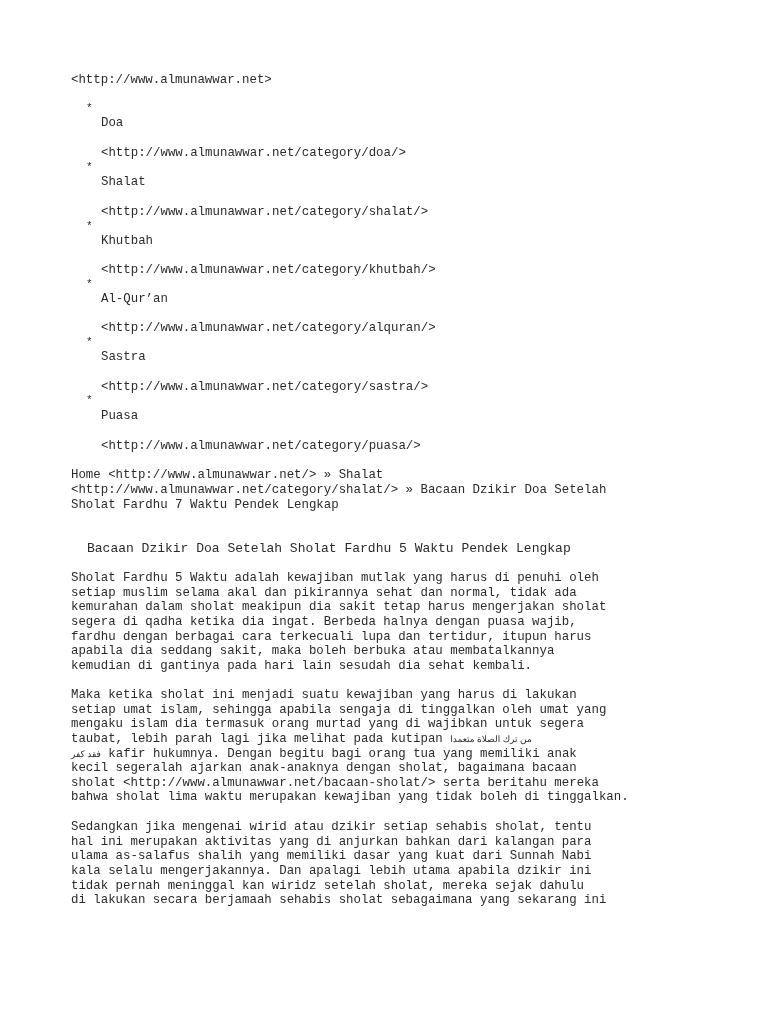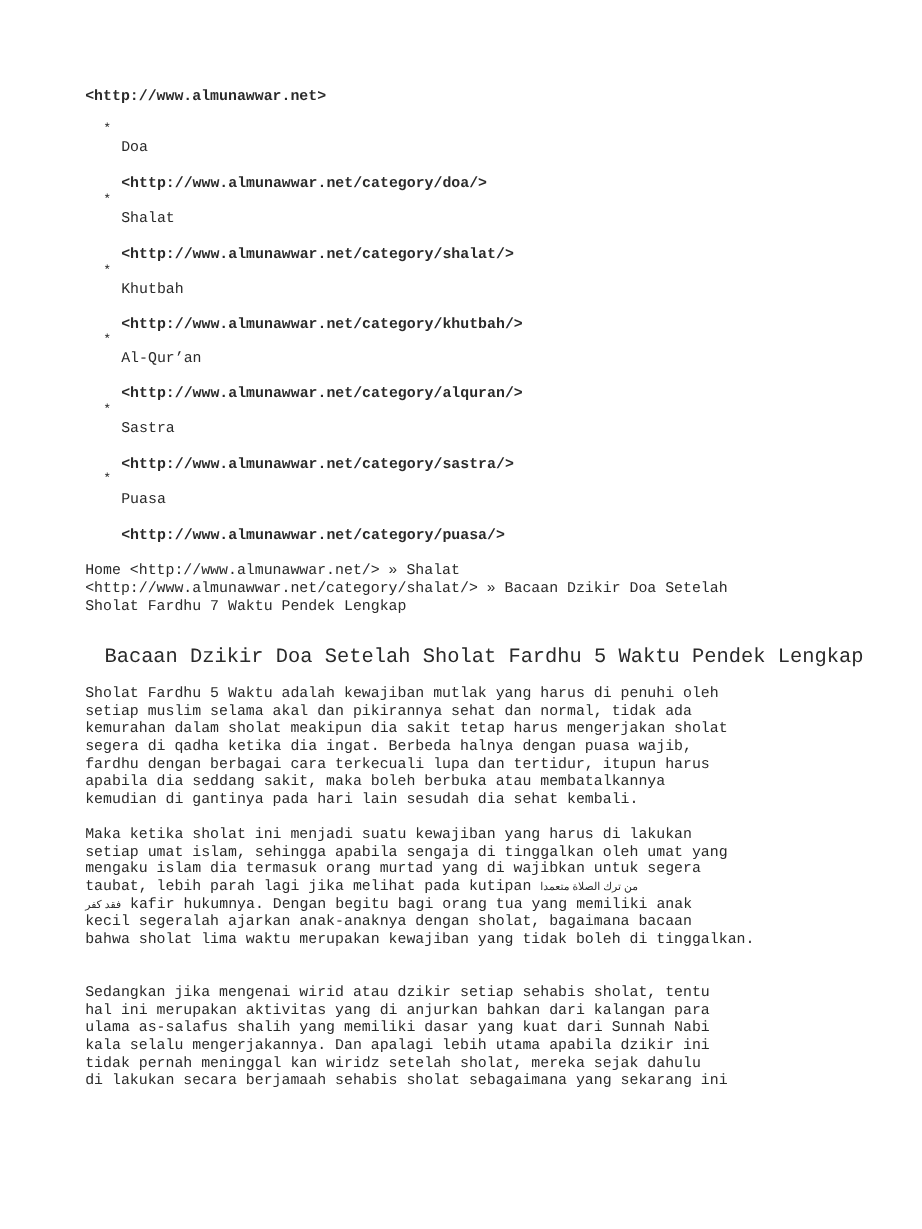--- a/index.html
+++ b/index.html
@@ -35,21 +35,21 @@
       display: block;
       white-space: pre;
       height: 14.65px;
     }
     .arabic {
       font-family: Liberation Sans, sans-serif;
       font-size: 9px;
       direction: rtl;
       unicode-bidi: embed;
     }
-    a.lnk { color: inherit; text-decoration: none; font-weight: bold; }
+    a.lnk { color: inherit; text-decoration: none; }
   </style>
 </head>
 <body>
 
 <a class="line lnk" style="top:73px">&lt;http://www.almunawwar.net&gt;</a>
 
 <div>
   <span class="line star" style="top:101px">*</span>
   <span class="line item" style="top:116px">Doa</span>
   <a class="line item lnk" style="top:146px">&lt;http://www.almunawwar.net/category/doa/&gt;</a>
@@ -74,39 +74,40 @@
   <span class="line item" style="top:409px">Puasa</span>
   <a class="line item lnk" style="top:439px">&lt;http://www.almunawwar.net/category/puasa/&gt;</a>
 </div>
 
 <div>
   <span class="line" style="top:468px">Home &lt;http://www.almunawwar.net/&gt; » Shalat</span>
   <span class="line" style="top:483px">&lt;http://www.almunawwar.net/category/shalat/&gt; » Bacaan Dzikir Doa Setelah</span>
   <span class="line" style="top:498px">Sholat Fardhu 7 Waktu Pendek Lengkap</span>
 </div>
 
-<h1 class="line title" style="top:542px; margin:0; font-size:17px; font-weight:normal;text-align:center;">Bacaan Dzikir Doa Setelah Sholat Fardhu 5 Waktu Pendek Lengkap</h1>
+<h1 class="line title" style="top:542px; margin:0; font-size:13px; font-weight:normal;text-align:center;">Bacaan Dzikir Doa Setelah Sholat Fardhu 5 Waktu Pendek Lengkap</h1>
 
 <div class="para" style="top:571px">
   <span class="pl">Sholat Fardhu 5 Waktu adalah kewajiban mutlak yang harus di penuhi oleh</span>
   <span class="pl">setiap muslim selama akal dan pikirannya sehat dan normal, tidak ada</span>
   <span class="pl">kemurahan dalam sholat meakipun dia sakit tetap harus mengerjakan sholat</span>
   <span class="pl">segera di qadha ketika dia ingat. Berbeda halnya dengan puasa wajib,</span>
   <span class="pl">fardhu dengan berbagai cara terkecuali lupa dan tertidur, itupun harus</span>
   <span class="pl">apabila dia seddang sakit, maka boleh berbuka atau membatalkannya</span>
   <span class="pl">kemudian di gantinya pada hari lain sesudah dia sehat kembali.</span>
 </div>
 
 <div class="para" style="top:688px">
   <span class="pl">Maka ketika sholat ini menjadi suatu kewajiban yang harus di lakukan</span>
   <span class="pl">setiap umat islam, sehingga apabila sengaja di tinggalkan oleh umat yang</span>
   <span class="pl">mengaku islam dia termasuk orang murtad yang di wajibkan untuk segera</span>
   <span class="pl"><span>taubat, lebih parah lagi jika melihat pada kutipan </span><span class="arabic">من ترك الصلاة متعمدا</span></span>
   <span class="pl"><span class="arabic">فقد كفر</span><span> kafir hukumnya. Dengan begitu bagi orang tua yang memiliki anak</span></span>
   <span class="pl">kecil segeralah ajarkan anak-anaknya dengan sholat, bagaimana bacaan</span>
+  <span class="pl"><span>sholat </span><a class="lnk">&lt;http://www.almunawwar.net/bacaan-sholat/&gt;</a><span> serta beritahu mereka</span></span>
   <span class="pl">bahwa sholat lima waktu merupakan kewajiban yang tidak boleh di tinggalkan.</span>
 </div>
 
 <div class="para" style="top:820px">
   <span class="pl">Sedangkan jika mengenai wirid atau dzikir setiap sehabis sholat, tentu</span>
   <span class="pl">hal ini merupakan aktivitas yang di anjurkan bahkan dari kalangan para</span>
   <span class="pl">ulama as-salafus shalih yang memiliki dasar yang kuat dari Sunnah Nabi</span>
   <span class="pl">kala selalu mengerjakannya. Dan apalagi lebih utama apabila dzikir ini</span>
   <span class="pl">tidak pernah meninggal kan wiridz setelah sholat, mereka sejak dahulu</span>
   <span class="pl">di lakukan secara berjamaah sehabis sholat sebagaimana yang sekarang ini</span>

